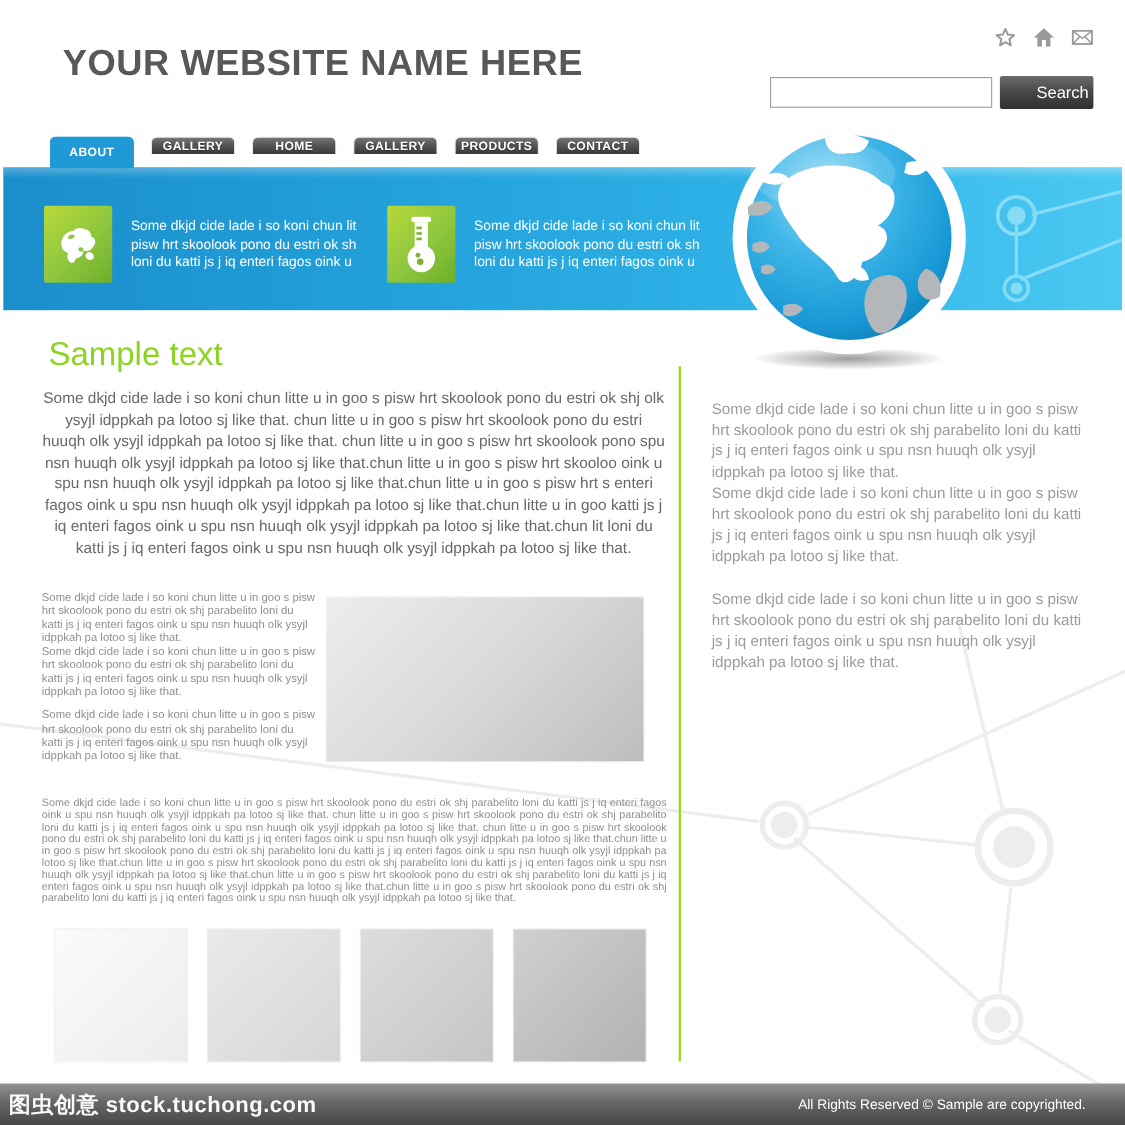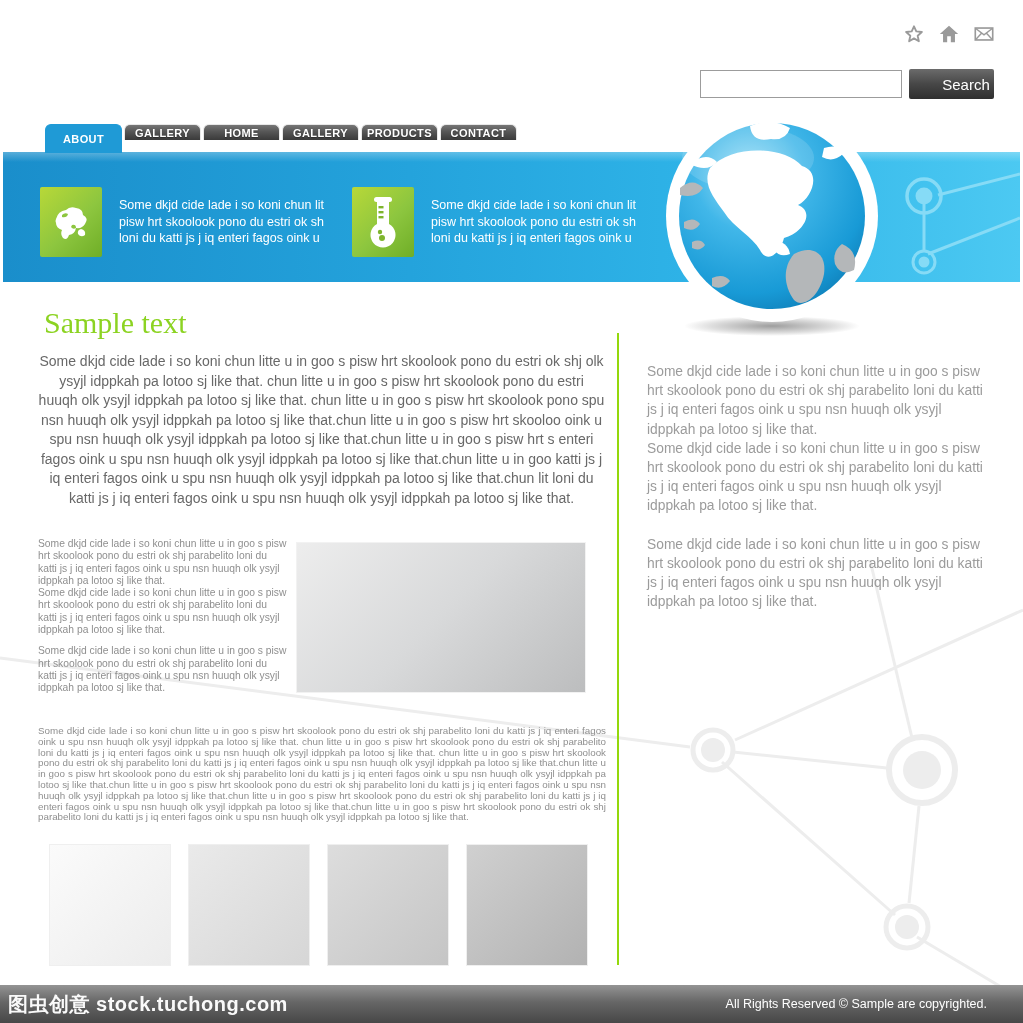--- a/index.html
+++ b/index.html
@@ -16,21 +16,21 @@
   .top-icons .ic { width:22px; height:22px; display:block; cursor:pointer; }
   .search-wrap { position:absolute; top:69px; left:700px; width:295px; height:30px; z-index:3; }
   .search-input { position:absolute; left:0; top:1px; width:202px; height:28px;
     border:1px solid #9c9c9c; background:#fff; font-size:13px; padding:0 6px; outline:none; }
   .search-btn { position:absolute; left:209px; top:0; width:85px; height:30px; border:none;
     background:linear-gradient(180deg,#6b6b6b 0%,#474747 50%,#2f2f2f 100%);
     color:#fff; font-size:15px; font-family:"Liberation Sans", sans-serif; cursor:pointer;
     border-radius:2px;padding-left:29px; }
 
   
-  .tabs { position:absolute; left:45px; top:124px; display:flex; gap:2px; z-index:4; }
+  .tabs { position:absolute; left:45px; top:124px; display:flex; gap:15px; z-index:4; }
   .tab { width:77px; height:16px; border-radius:6px 6px 0 0; color:#fff; font-size:11px;
     font-weight:bold; letter-spacing:0.4px; display:flex; align-items:center; justify-content:center;
     background:linear-gradient(180deg,#767676 0%,#565656 45%,#3a3a3a 100%);
     border:1px solid #e8e8e8; border-bottom:none; cursor:pointer;
     text-shadow:0 1px 1px rgba(0,0,0,0.35); }
   .tab.active { background:#1f9ad6; border-color:#1f9ad6; height:29px; text-shadow:none; }
 
   
   .banner { position:absolute; left:3px; top:152px; width:1017px; height:130px; z-index:1;
     background:linear-gradient(90deg,#1a8ecb 0%, #24a3dc 40%, #2fb4e8 70%, #4cc9f2 100%); }
@@ -43,21 +43,21 @@
     background:linear-gradient(135deg,#b8d838 0%,#8dc63f 55%,#6fae27 100%);
     display:flex; align-items:center; justify-content:center; flex:none; }
   .feature-text { width:214px; color:#fff; font-size:12.5px; line-height:16.5px; padding-top:10px; }
 
   .banner-net { position:absolute; left:820px; top:0; width:197px; height:130px; overflow:hidden; }
 
   
   .globe-wrap { position:absolute; left:648px; top:98px; width:250px; height:245px; z-index:2; pointer-events:none; }
 
   
-  .heading { position:absolute; left:44px; top:306px; font-size:30px; color:#8cd322; z-index:3;font-family:Liberation Serif, serif; }
+  .heading { position:absolute; left:44px; top:306px; font-size:30px; color:#8cd322; z-index:3; }
   .intro { position:absolute; left:38px; top:352px; width:567px; font-size:14px; line-height:19.5px;
     color:#686868; text-align:center; z-index:3; }
 
   .left-small { position:absolute; left:38px; top:538px; width:250px; font-size:10.3px;
     line-height:12.3px; color:#8f8f8f; z-index:3; }
   .left-small p.gap { margin-top:9px; }
 
   .img-large { position:absolute; left:297px; top:543px; width:288px; height:149px; z-index:3;
     background:linear-gradient(135deg,#ededed 0%,#d8d9da 50%,#bcbdbe 100%);
     box-shadow:0 0 0 1px #f2f2f2; }
@@ -104,20 +104,21 @@
     <g>
       <circle cx="713" cy="750" r="20" fill="none" stroke="#ededed" stroke-width="5"></circle>
       <circle cx="713" cy="750" r="12" fill="#ededed"></circle>
       <circle cx="922" cy="770" r="33" fill="none" stroke="#ededed" stroke-width="6"></circle>
       <circle cx="922" cy="770" r="19" fill="#ededed"></circle>
       <circle cx="907" cy="927" r="21" fill="none" stroke="#ededed" stroke-width="5"></circle>
       <circle cx="907" cy="927" r="12" fill="#ededed"></circle>
     </g>
   </svg>
 
+  <div class="site-title">YOUR WEBSITE NAME HERE</div>
 
   <div class="top-icons">
     <svg class="ic" viewBox="0 0 24 24">
       <path d="M12 3.6 l2.5 5.6 6.1 0.6 -4.6 4.1 1.3 6 -5.3 -3.1 -5.3 3.1 1.3 -6 -4.6 -4.1 6.1 -0.6 z" fill="none" stroke="#9a9a9a" stroke-width="2" stroke-linejoin="round"></path>
     </svg>
     <svg class="ic" viewBox="0 0 24 24">
       <path d="M12 3 L22 12 H18.5 V21 H14 V14.5 H10 V21 H5.5 V12 H2 Z" fill="#9a9a9a"></path>
     </svg>
     <svg class="ic" viewBox="0 0 24 24">
       <rect x="2.5" y="5.5" width="19" height="13" fill="none" stroke="#9a9a9a" stroke-width="1.8"></rect>

